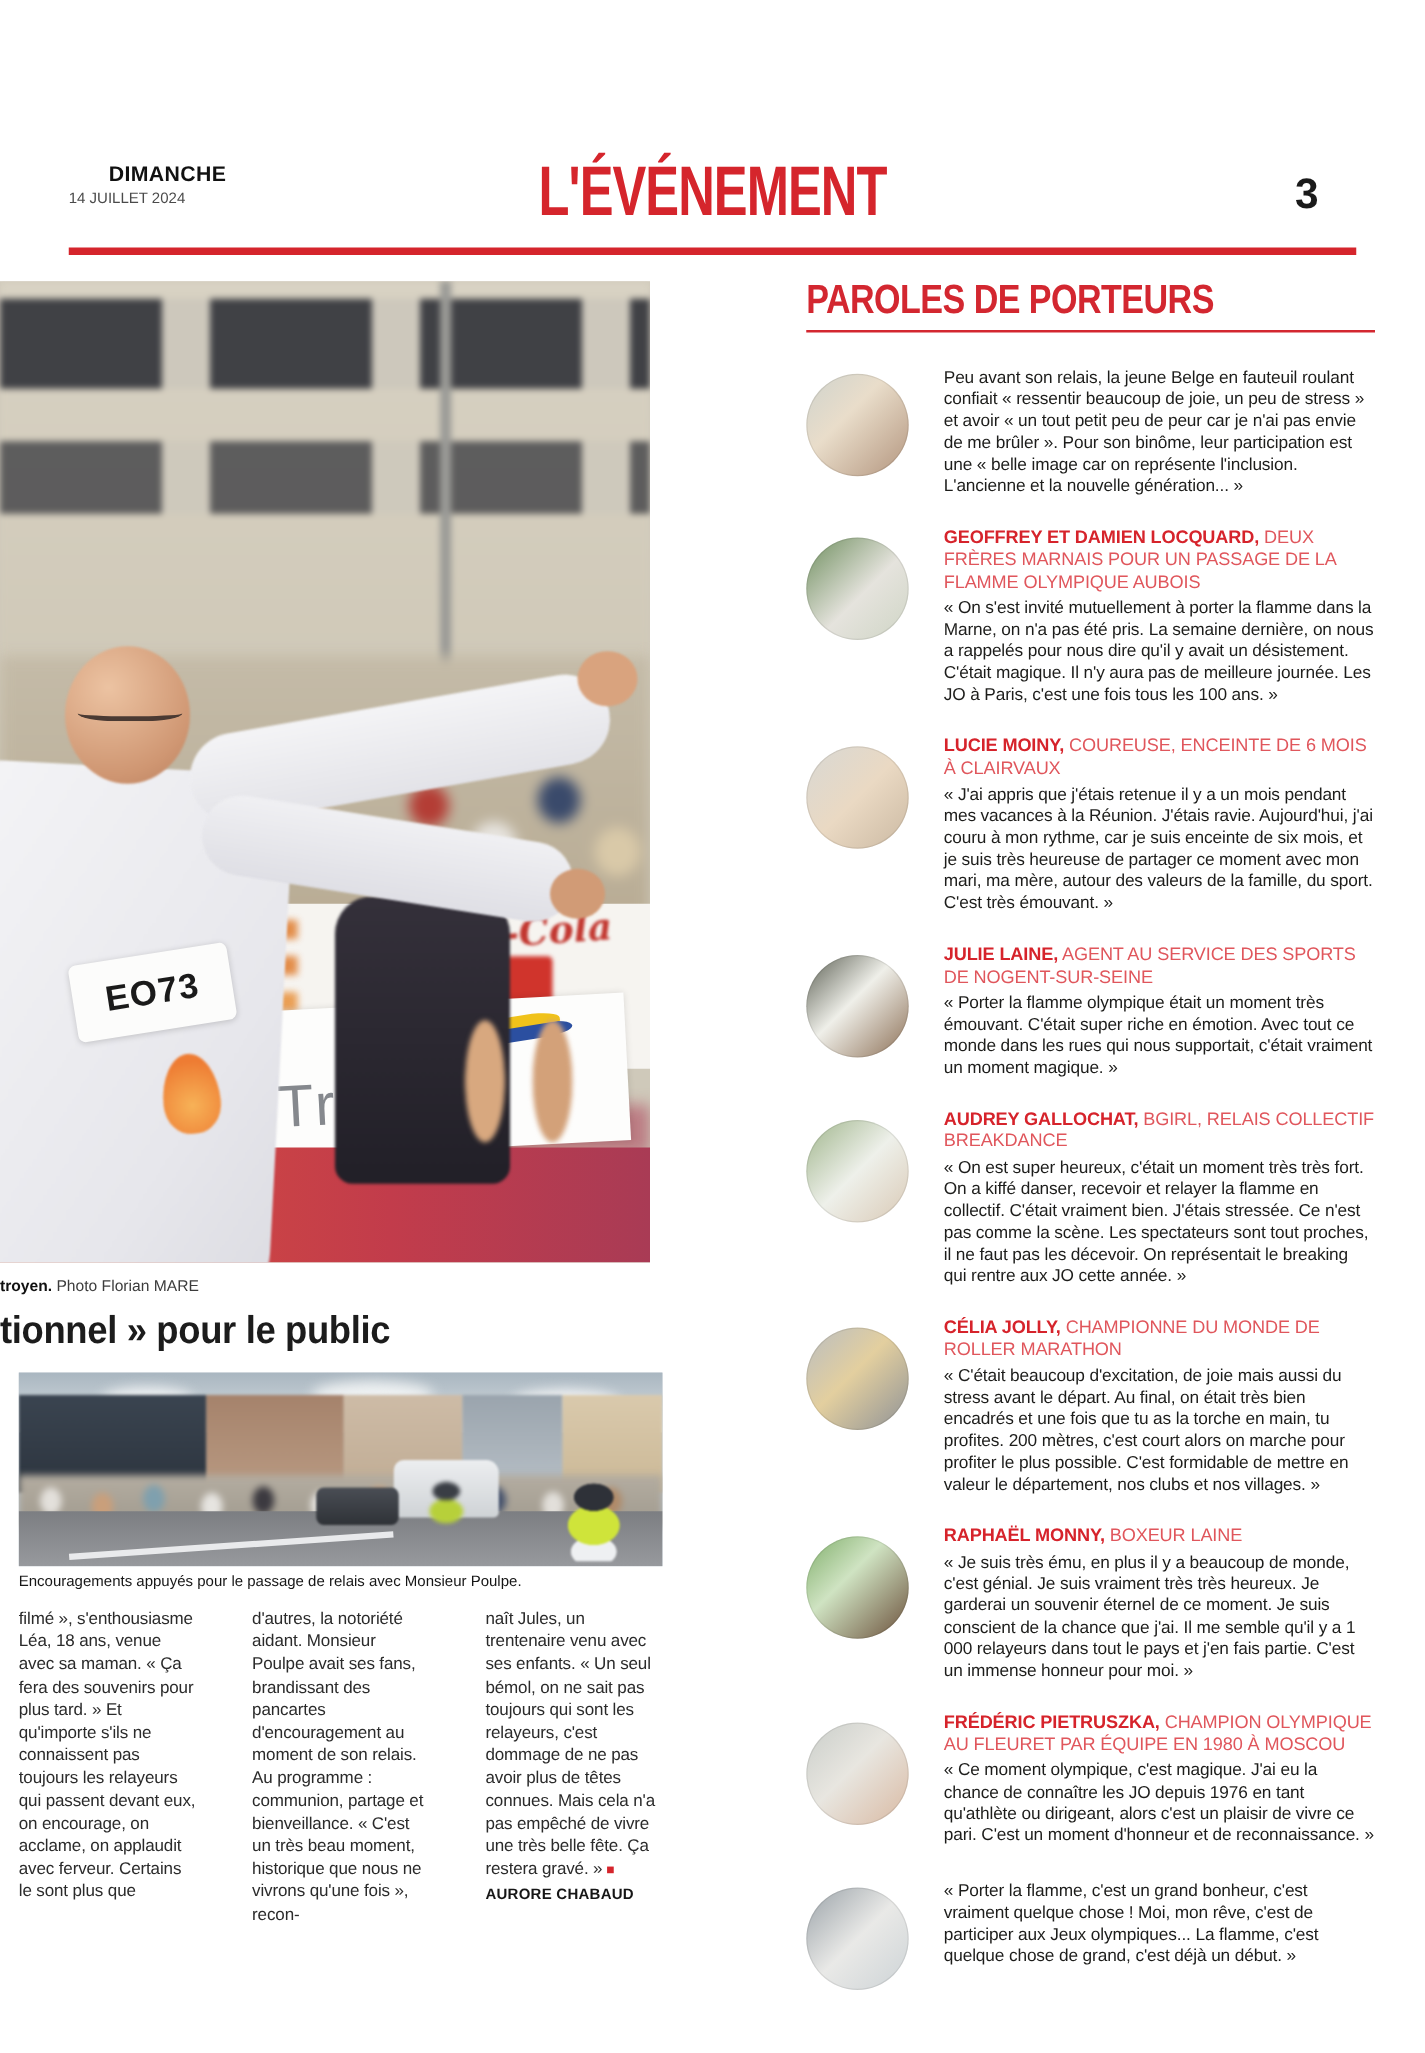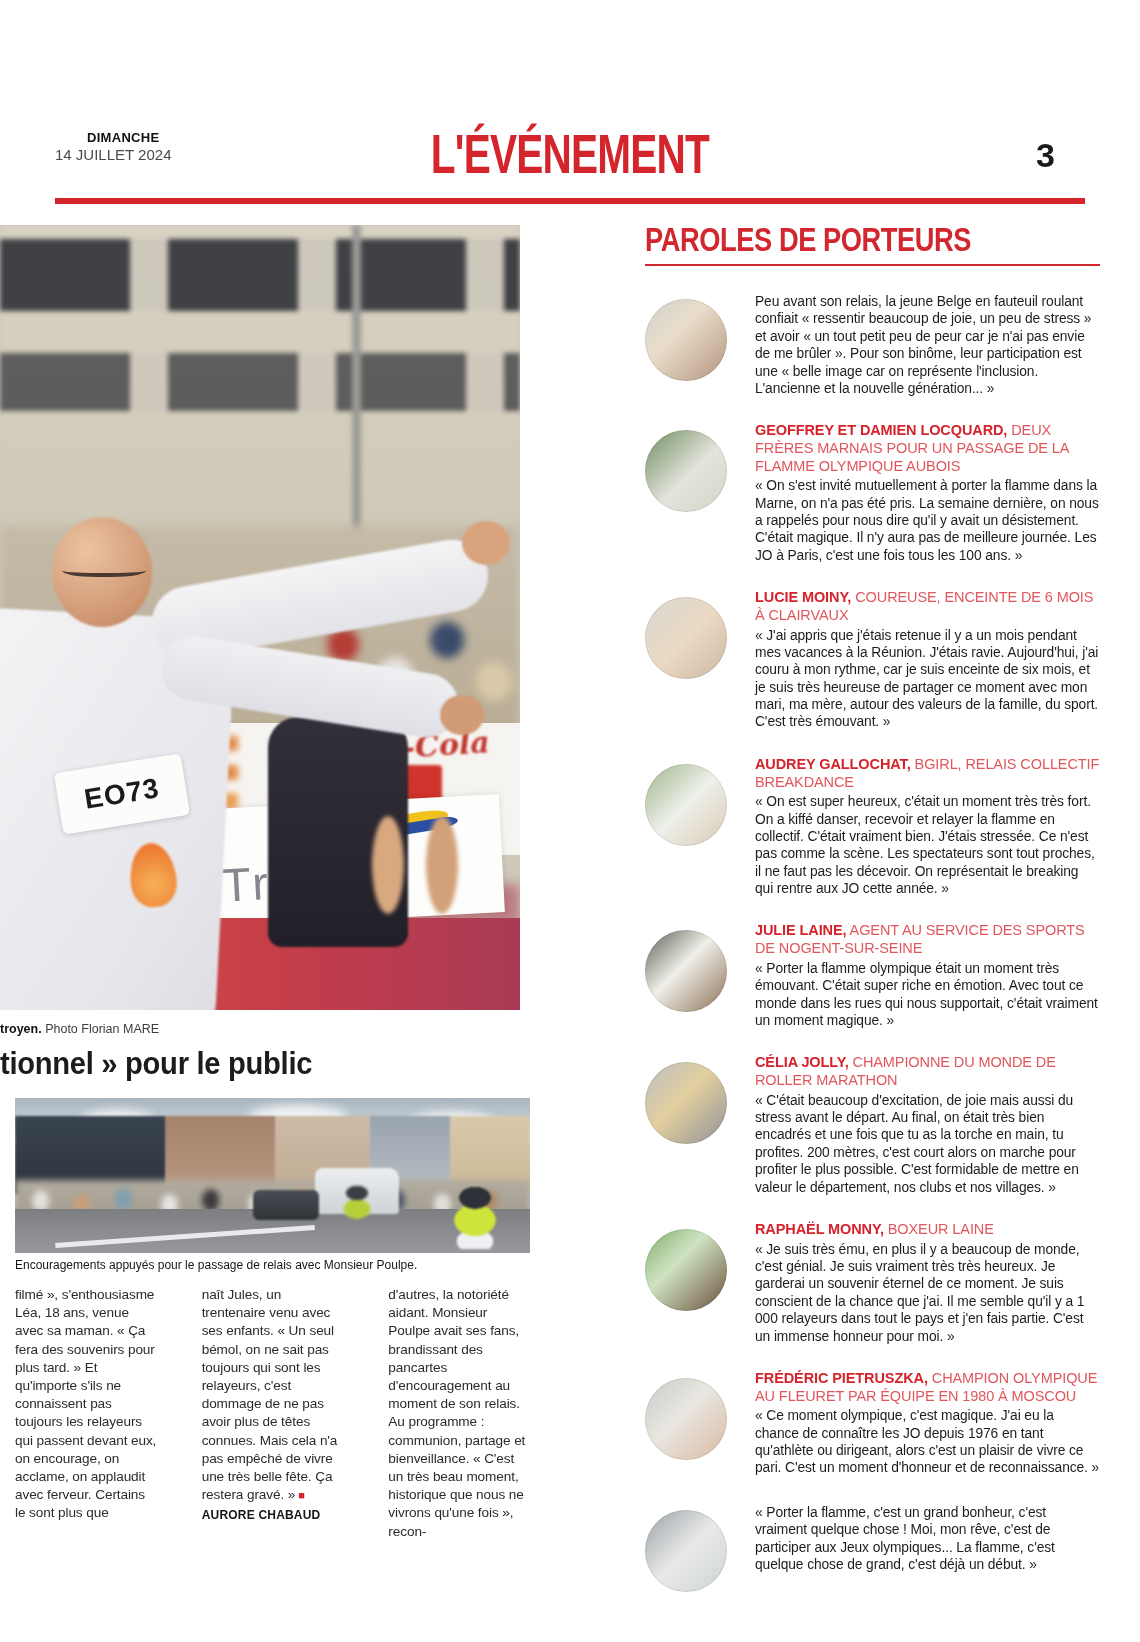--- a/index.html
+++ b/index.html
@@ -4,22 +4,22 @@
 <style>
   * { margin:0; padding:0; box-sizing:border-box; }
   html,body { background:#e9e9e9; }
   .page {
     position:relative; width:1140px; height:1642px; margin:0 auto;
     background:#ffffff; overflow:hidden;
     font-family:"Liberation Sans", sans-serif; color:#1d1d1b;
   }
   
   .date-block { position:absolute; left:55px; top:130px; }
-  .date-day { font-size:13px; font-weight:bold; letter-spacing:.3px; color:#111;padding-left:32px; }
-  .date-date { font-size:15px; color:#4a4a4a; margin-top:1px; }
+  .date-day { font-size:17px; font-weight:bold; letter-spacing:.3px; color:#111;padding-left:32px; }
+  .date-date { font-size:12px; color:#4a4a4a; margin-top:1px; }
   .section-title {
     position:absolute; left:0; right:0; top:124px; text-align:center;
     font-size:52px; font-weight:bold; color:#d5252c; letter-spacing:-1px;
     transform:scale(.78,1.08); white-space:nowrap;
   }
   .page-num { position:absolute; right:85px; top:136px; font-size:34px; font-weight:bold; color:#1a1a1a; }
   .red-rule { position:absolute; left:55px; right:55px; top:198px; height:6px; background:#d5252c; }
 
   
   .photo-main { position:absolute; left:0; top:225px; width:520px; height:785px; overflow:hidden; background:#cfc9ba; }
@@ -252,25 +252,25 @@
     <div class="ps-van"></div>
     <div class="ps-car"></div>
     <div class="ps-moto2"></div>
     <div class="ps-moto"></div>
   </div>
 
   <div class="caption2">Encouragements appuyés pour le passage de relais avec Monsieur Poulpe.</div>
 
   <div class="columns">
     <div class="col">filmé », s'enthousiasme Léa, 18 ans, venue avec sa maman. « Ça fera des souvenirs pour plus tard. » Et qu'importe s'ils ne connaissent pas toujours les relayeurs qui passent devant eux, on encourage, on acclame, on applaudit avec ferveur. Certains le sont plus que</div>
+    <div class="col">d'autres, la notoriété aidant. Monsieur Poulpe avait ses fans, brandissant des pancartes d'encouragement au moment de son relais. Au programme : communion, partage et bienveillance. « C'est un très beau moment, historique que nous ne vivrons qu'une fois », recon-</div>
     <div class="col">
       <span>naît Jules, un trentenaire venu avec ses enfants. « Un seul bémol, on ne sait pas toujours qui sont les relayeurs, c'est dommage de ne pas avoir plus de têtes connues. Mais cela n'a pas empêché de vivre une très belle fête. Ça restera gravé. »</span><span class="endmark"> ■</span>
       <div class="byline">AURORE CHABAUD</div>
     </div>
-    <div class="col">d'autres, la notoriété aidant. Monsieur Poulpe avait ses fans, brandissant des pancartes d'encouragement au moment de son relais. Au programme : communion, partage et bienveillance. « C'est un très beau moment, historique que nous ne vivrons qu'une fois », recon-</div>
   </div>
 
   <div class="paroles">
     <div class="paroles-title">PAROLES DE PORTEURS</div>
     <div class="paroles-rule"></div>
 
     <div class="entry">
       <div class="avatar av1"></div>
       <div class="entry-text">
         <div class="quote">Peu avant son relais, la jeune Belge en fauteuil roulant confiait « ressentir beaucoup de joie, un peu de stress » et avoir « un tout petit peu de peur car je n'ai pas envie de me brûler ». Pour son binôme, leur participation est une « belle image car on représente l'inclusion. L'ancienne et la nouvelle génération... »</div>
@@ -287,36 +287,36 @@
 
     <div class="entry">
       <div class="avatar av3"></div>
       <div class="entry-text">
         <div class="entry-head"><span class="nm">LUCIE MOINY,</span><span class="desc"> COUREUSE, ENCEINTE DE 6 MOIS À CLAIRVAUX</span></div>
         <div class="quote">« J'ai appris que j'étais retenue il y a un mois pendant mes vacances à la Réunion. J'étais ravie. Aujourd'hui, j'ai couru à mon rythme, car je suis enceinte de six mois, et je suis très heureuse de partager ce moment avec mon mari, ma mère, autour des valeurs de la famille, du sport. C'est très émouvant. »</div>
       </div>
     </div>
 
     <div class="entry">
+      <div class="avatar av4"></div>
+      <div class="entry-text">
+        <div class="entry-head"><span class="nm">JULIE LAINE,</span><span class="desc"> AGENT AU SERVICE DES SPORTS DE NOGENT-SUR-SEINE</span></div>
+        <div class="quote">« Porter la flamme olympique était un moment très émouvant. C'était super riche en émotion. Avec tout ce monde dans les rues qui nous supportait, c'était vraiment un moment magique. »</div>
+      </div>
+    </div>
+
+    <div class="entry">
       <div class="avatar av5"></div>
       <div class="entry-text">
         <div class="entry-head"><span class="nm">AUDREY GALLOCHAT,</span><span class="desc"> BGIRL, RELAIS COLLECTIF BREAKDANCE</span></div>
         <div class="quote">« On est super heureux, c'était un moment très très fort. On a kiffé danser, recevoir et relayer la flamme en collectif. C'était vraiment bien. J'étais stressée. Ce n'est pas comme la scène. Les spectateurs sont tout proches, il ne faut pas les décevoir. On représentait le breaking qui rentre aux JO cette année. »</div>
       </div>
     </div>
 
     <div class="entry">
-      <div class="avatar av4"></div>
-      <div class="entry-text">
-        <div class="entry-head"><span class="nm">JULIE LAINE,</span><span class="desc"> AGENT AU SERVICE DES SPORTS DE NOGENT-SUR-SEINE</span></div>
-        <div class="quote">« Porter la flamme olympique était un moment très émouvant. C'était super riche en émotion. Avec tout ce monde dans les rues qui nous supportait, c'était vraiment un moment magique. »</div>
-      </div>
-    </div>
-
-    <div class="entry">
       <div class="avatar av6"></div>
       <div class="entry-text">
         <div class="entry-head"><span class="nm">CÉLIA JOLLY,</span><span class="desc"> CHAMPIONNE DU MONDE DE ROLLER MARATHON</span></div>
         <div class="quote">« C'était beaucoup d'excitation, de joie mais aussi du stress avant le départ. Au final, on était très bien encadrés et une fois que tu as la torche en main, tu profites. 200 mètres, c'est court alors on marche pour profiter le plus possible. C'est formidable de mettre en valeur le département, nos clubs et nos villages. »</div>
       </div>
     </div>
 
     <div class="entry">
       <div class="avatar av7"></div>
       <div class="entry-text">

